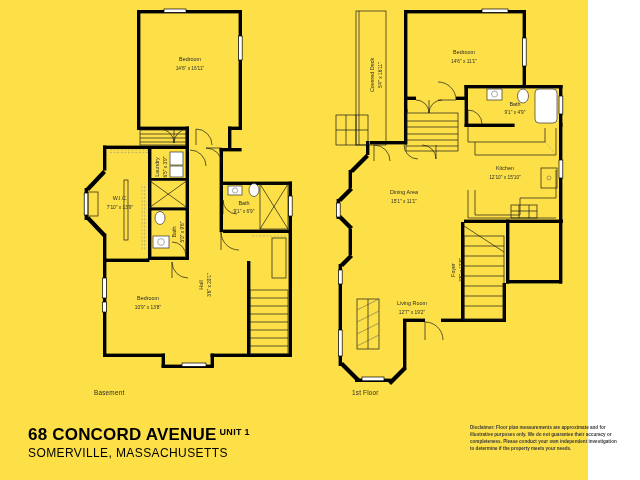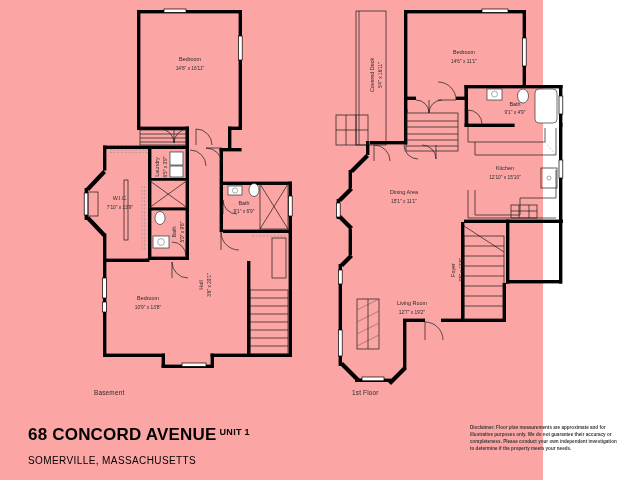--- a/index.html
+++ b/index.html
@@ -12,23 +12,23 @@
     width: 640px;
     height: 480px;
     overflow: hidden;
     font-family: "Liberation Sans", sans-serif;
     color: #000000;
     position: relative;
   }
   #sheet {
     position: absolute;
     left: 0; top: 0;
-    width: 543px;
+    width: 588px;
     height: 480px;
-    background: #fca5a5;
+    background: #fde047;
   }
   .plan-svg {
     position: absolute;
     left: 0; top: 0;
     width: 640px;
     height: 480px;
   }
   .footer {
     position: absolute;
     left: 0;
@@ -49,23 +49,23 @@
     line-height: 1.1;
   }
   .addr-unit {
     font-size: 9px;
     font-weight: bold;
     vertical-align: 5px;
     letter-spacing: 0.3px;
     margin-left: 3px;
   }
   .addr-line2 {
-    font-size: 10px;
+    font-size: 12px;
     letter-spacing: 0.4px;
-    margin-top: 10px;
+    margin-top: 1px;
     white-space: nowrap;
   }
   .disclaimer {
     position: absolute;
     left: 470px;
     top: 16px;
     width: 152px;
     font-size: 4.6px;
     line-height: 1.55;
     color: #3a3a3a;

